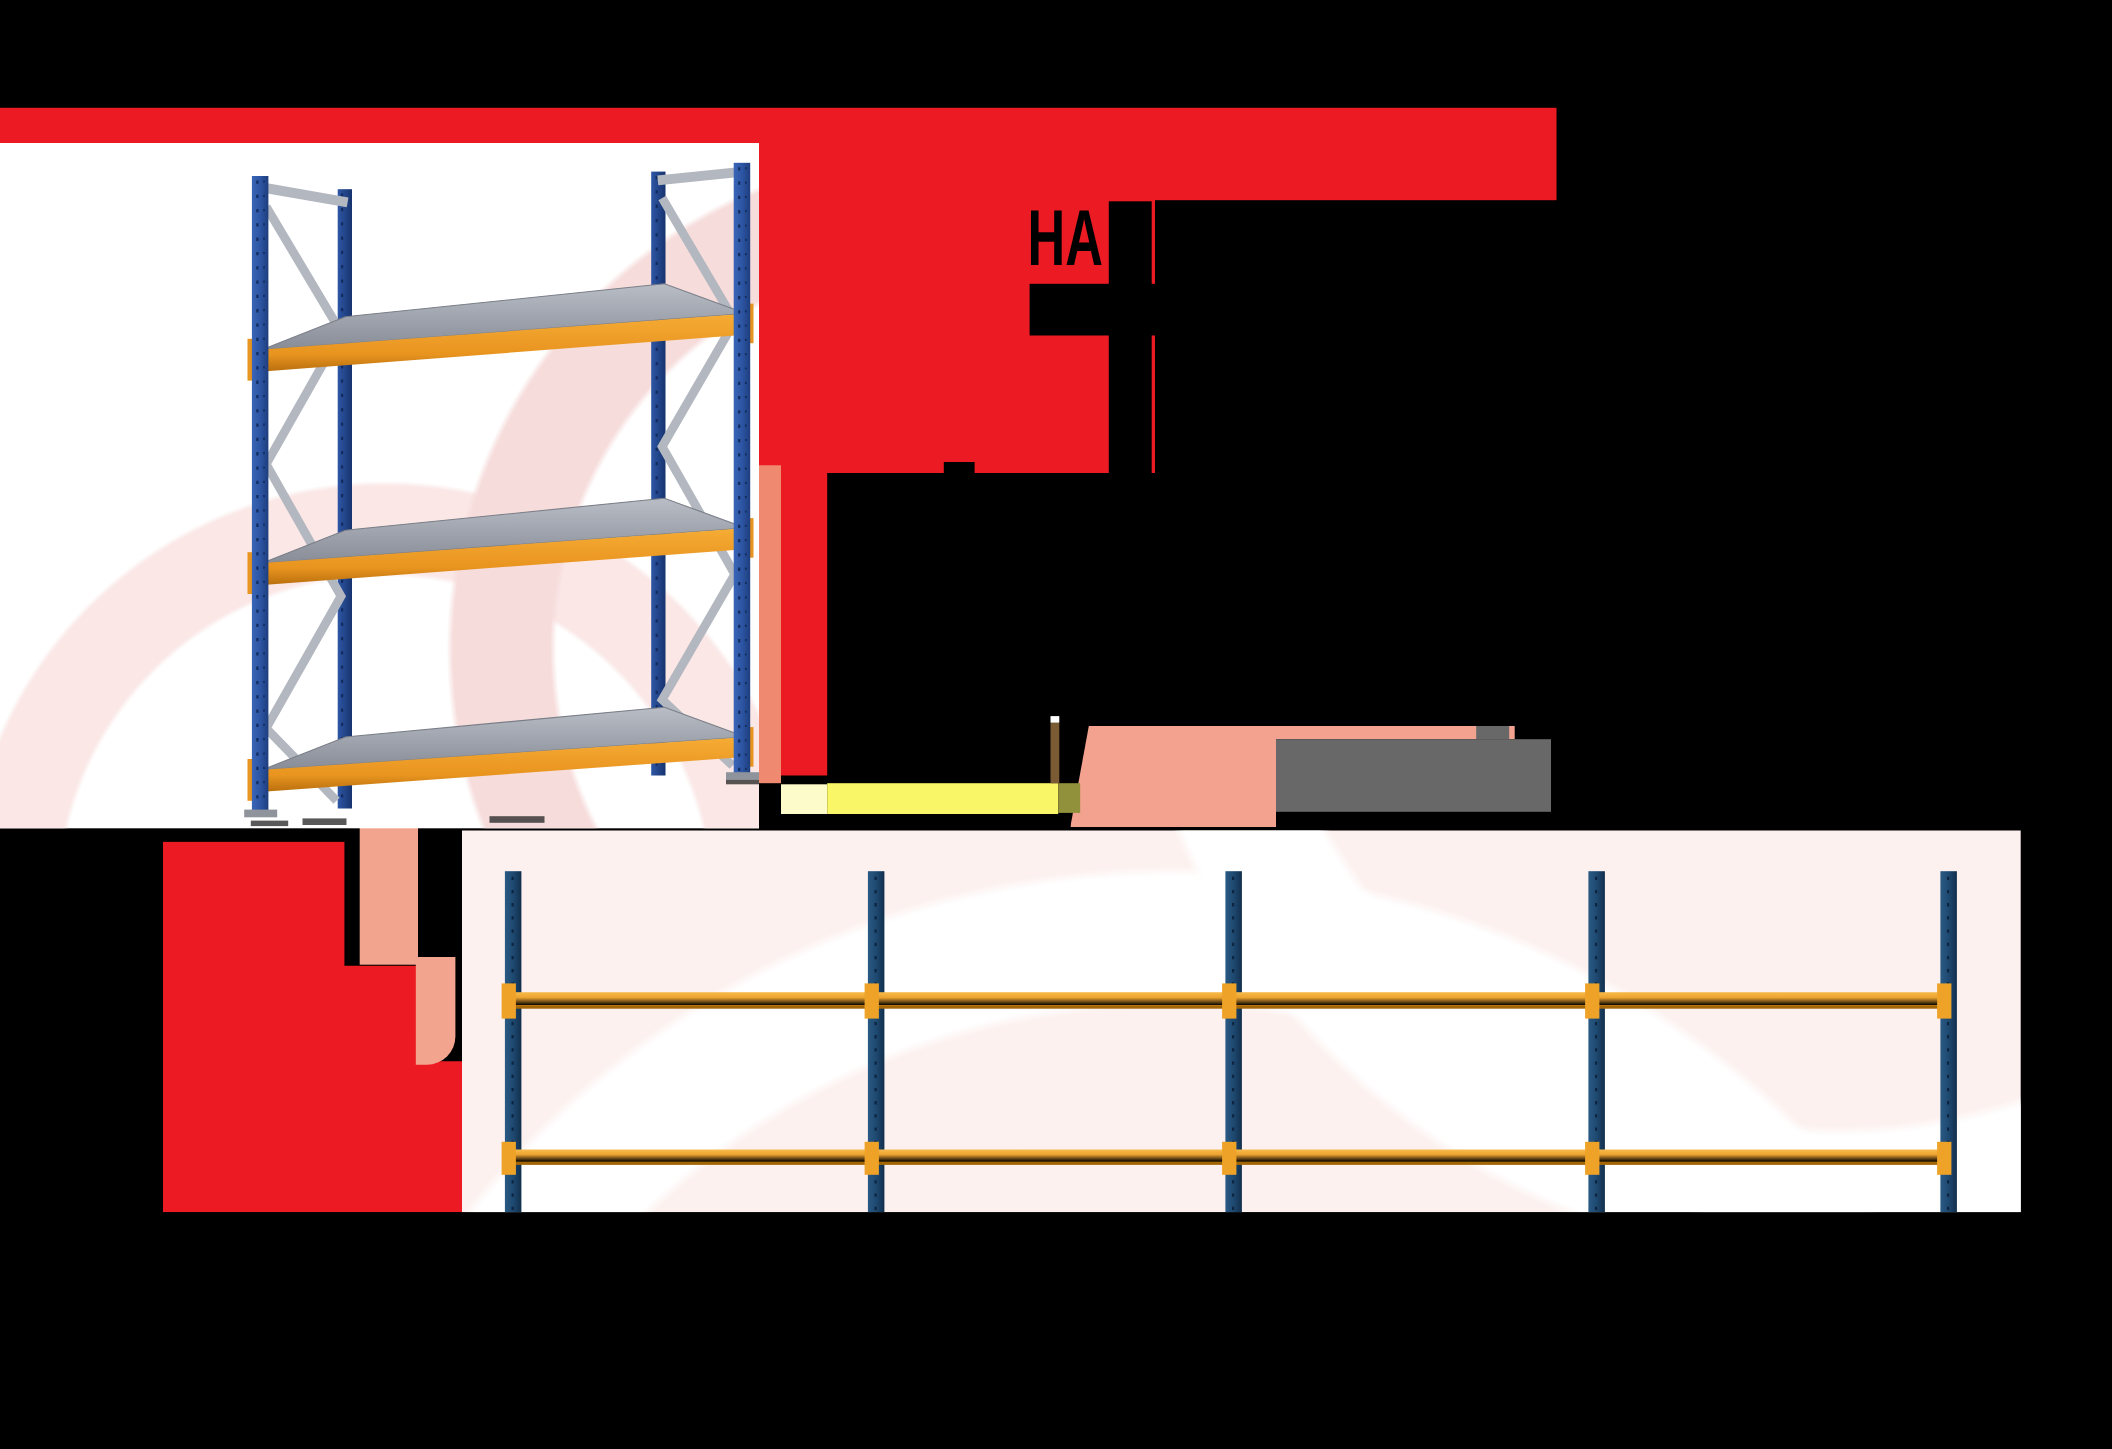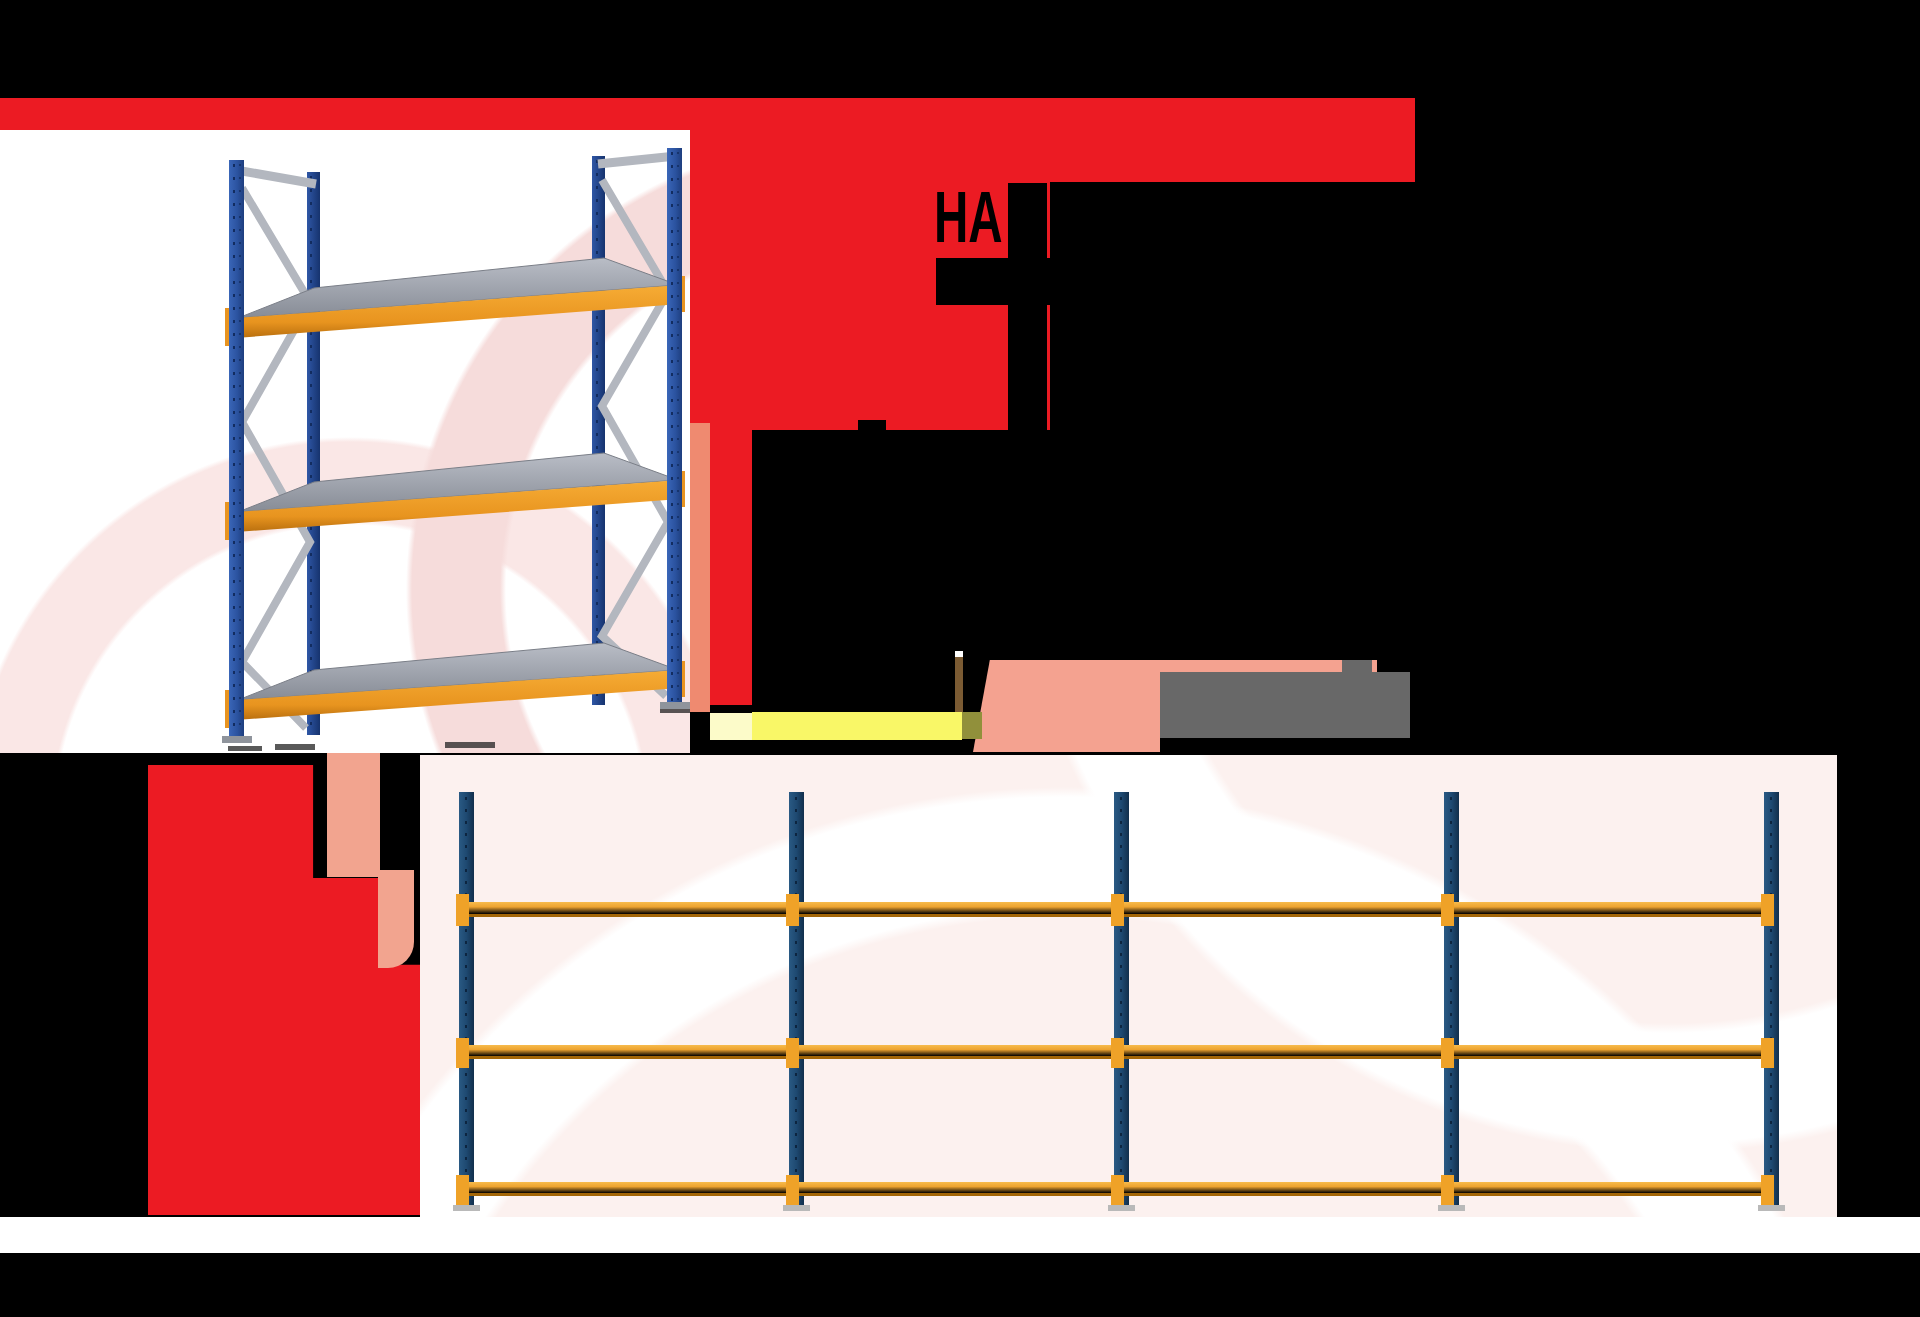--- a/index.html
+++ b/index.html
@@ -1,16 +1,16 @@
 <!DOCTYPE html>
 <html><head>
 <meta charset="utf-8">
 <style>
   html,body{margin:0;padding:0;background:#000;}
-  #stage{position:relative;width:1920px;height:1317px;background:#000;overflow:hidden;
+  #stage{position:relative;width:1920px;height:1102px;background:#000;overflow:hidden;
          font-family:"Liberation Sans",sans-serif;}
   .abs{position:absolute;}
 
   
   .red{background:#EC1B23;}
   #red-band-left{left:0;top:98;left:0px;top:98px;width:690px;height:32px;}
   #red-block{left:690px;top:98px;width:360px;height:332px;}
   #red-band-right{left:1050px;top:98px;width:365px;height:84px;}
   #red-left-column{left:0px;top:385px;width:223px;height:365px;
      clip-path:polygon(0 5.5%,90.6% 5.5%,100% 0,100% 46.6%,75.3% 46.6%,75.3% 100%,0 100%);}

